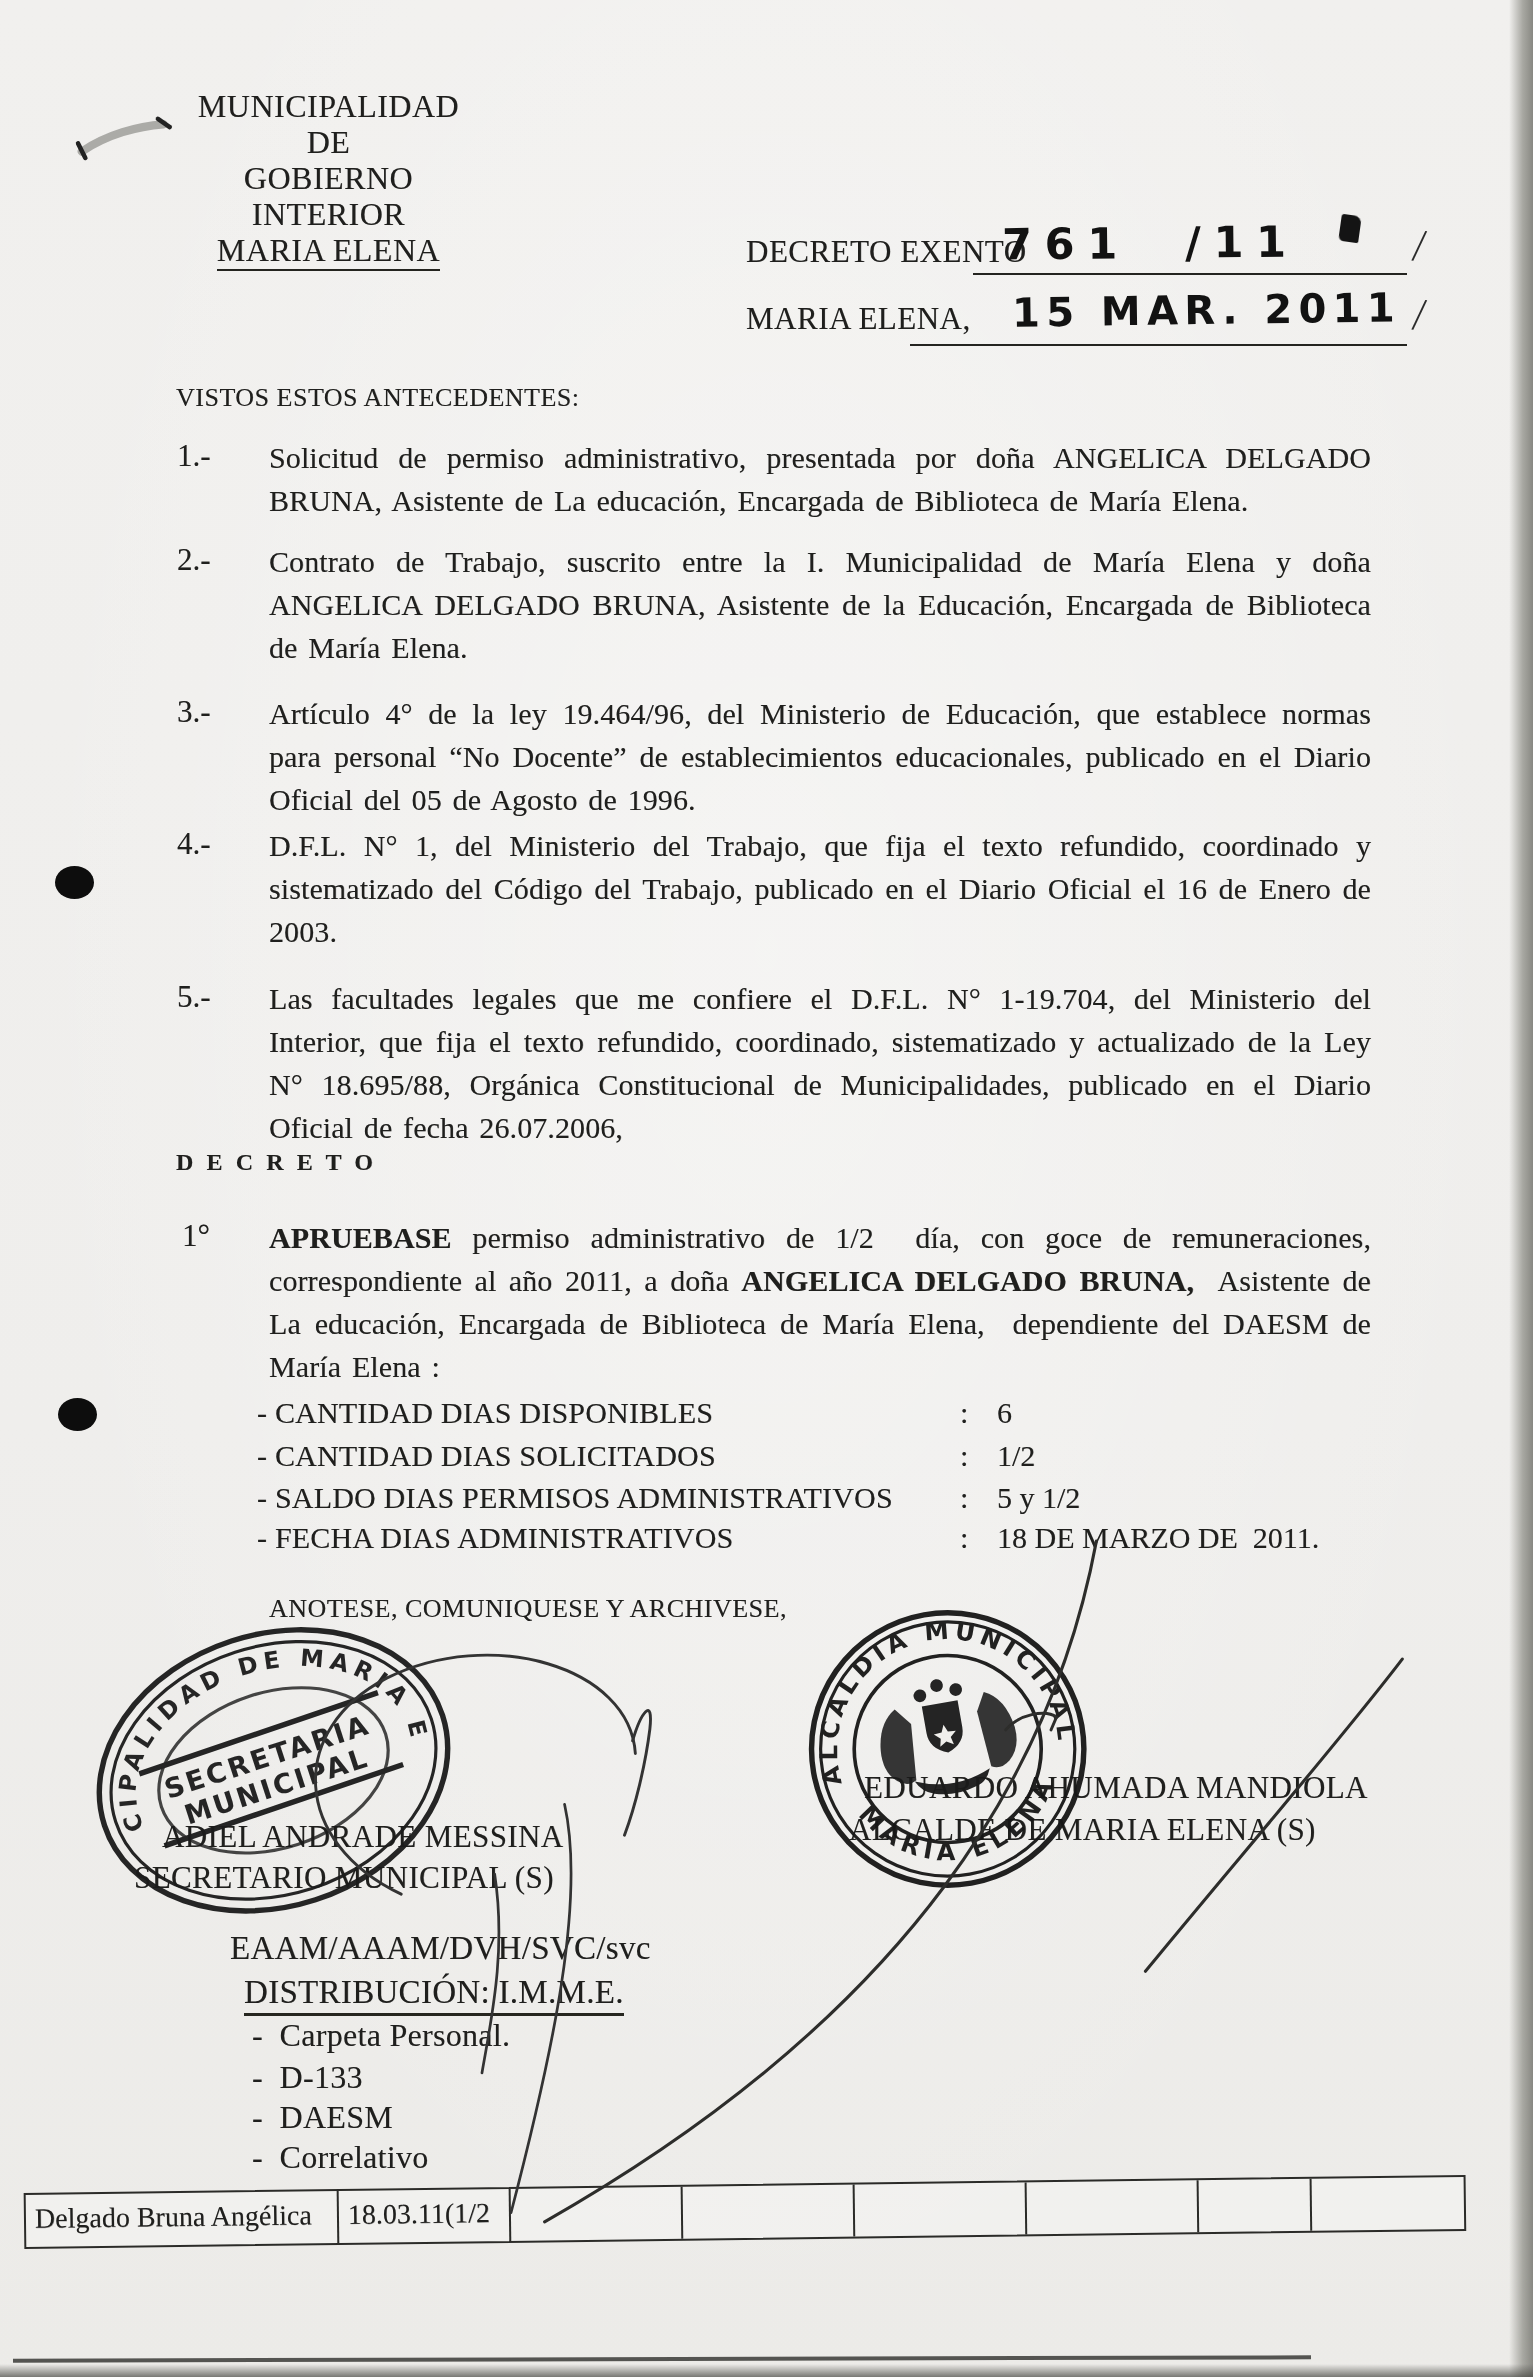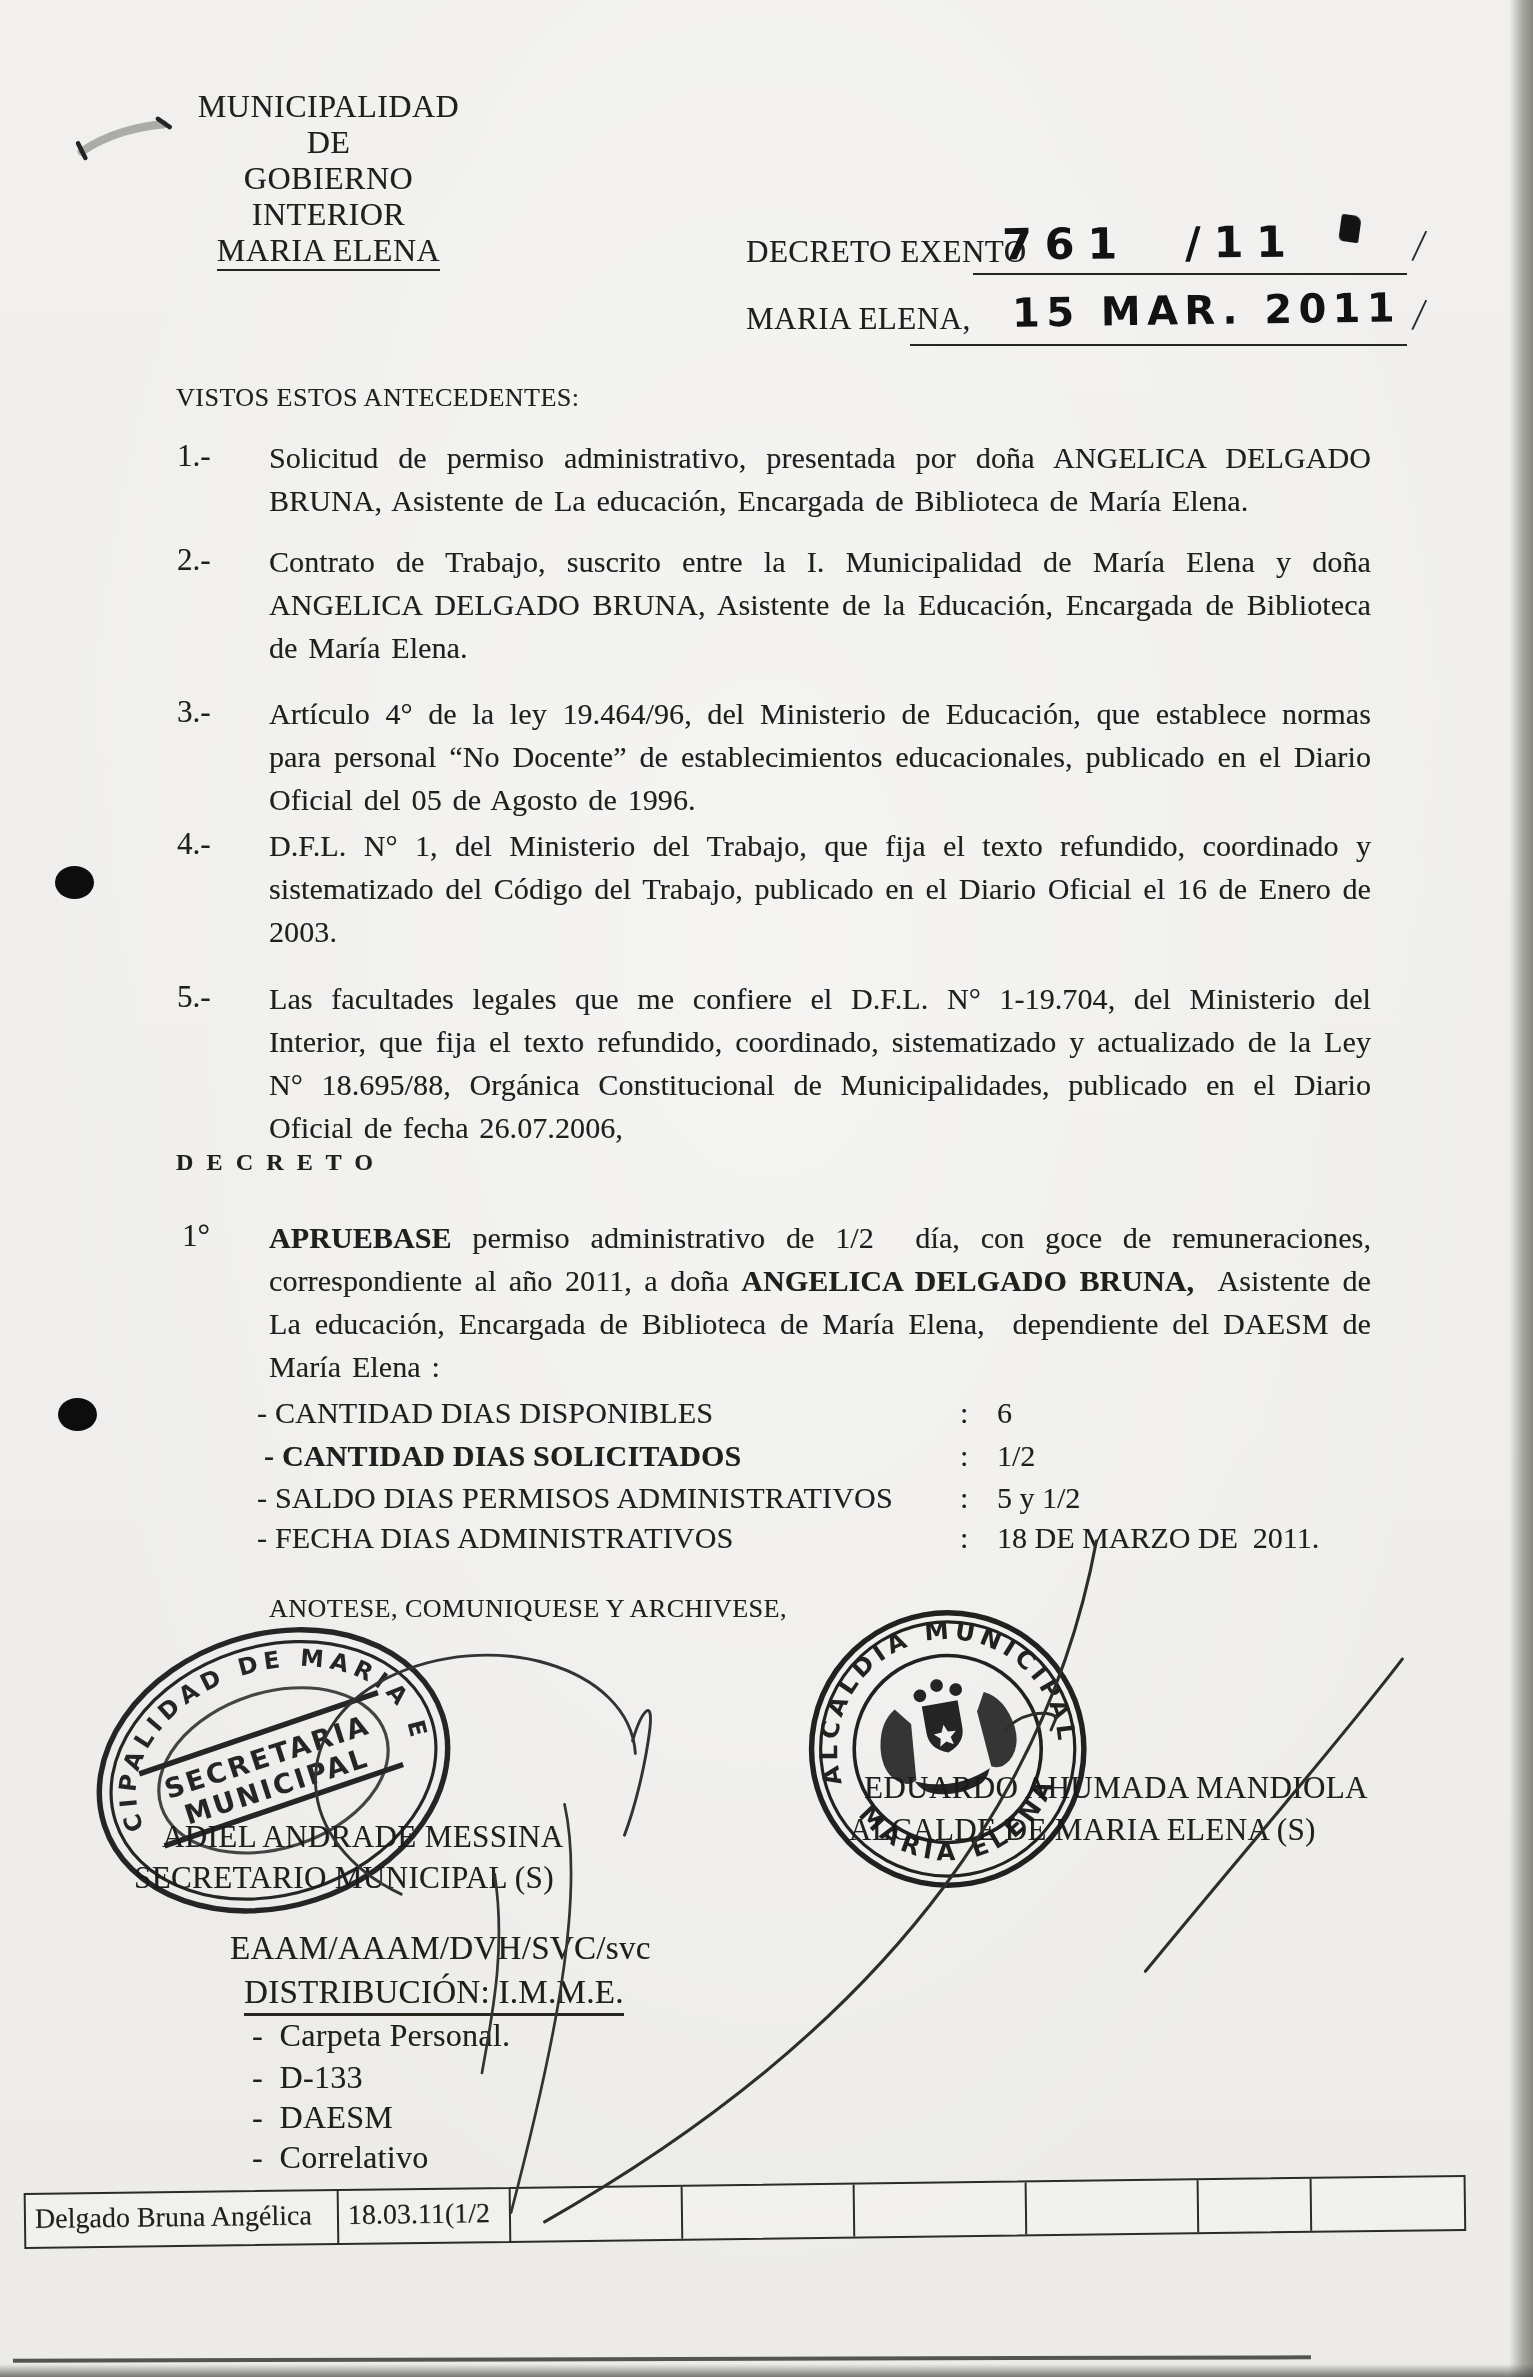--- a/index.html
+++ b/index.html
@@ -119,21 +119,21 @@
 
   <div class="abs item-num ink" style="left:182px;top:1218px;">1°</div>
   <div class="abs para ink" style="left:269px;top:1216px;"><span class="b">APRUEBASE</span><span class="pre"> permiso administrativo de 1/2  día, con goce de remuneraciones, correspondiente al año 2011, a doña </span><span class="b">ANGELICA DELGADO BRUNA,</span><span class="pre">  Asistente de La educación, Encargada de Biblioteca de María Elena,  dependiente del DAESM de María Elena :</span></div>
 
   <div>
     <span class="abs detail-label ink" style="left:257px;top:1396px;">- CANTIDAD DIAS DISPONIBLES</span>
     <span class="abs detail-colon ink" style="left:960px;top:1396px;">:</span>
     <span class="abs detail-value ink pre" style="left:997px;top:1396px;">6</span>
   </div>
   <div>
-    <span class="abs detail-label ink" style="left:264px;top:1439px;font-weight:bold;">- CANTIDAD DIAS SOLICITADOS</span>
+    <span class="abs detail-label ink" style="left:257px;top:1439px;">- CANTIDAD DIAS SOLICITADOS</span>
     <span class="abs detail-colon ink" style="left:960px;top:1439px;">:</span>
     <span class="abs detail-value ink pre" style="left:997px;top:1439px;">1/2</span>
   </div>
   <div>
     <span class="abs detail-label ink" style="left:257px;top:1481px;">- SALDO DIAS PERMISOS ADMINISTRATIVOS</span>
     <span class="abs detail-colon ink" style="left:960px;top:1481px;">:</span>
     <span class="abs detail-value ink pre" style="left:997px;top:1481px;">5 y 1/2</span>
   </div>
   <div>
     <span class="abs detail-label ink" style="left:257px;top:1521px;">- FECHA DIAS ADMINISTRATIVOS</span>

